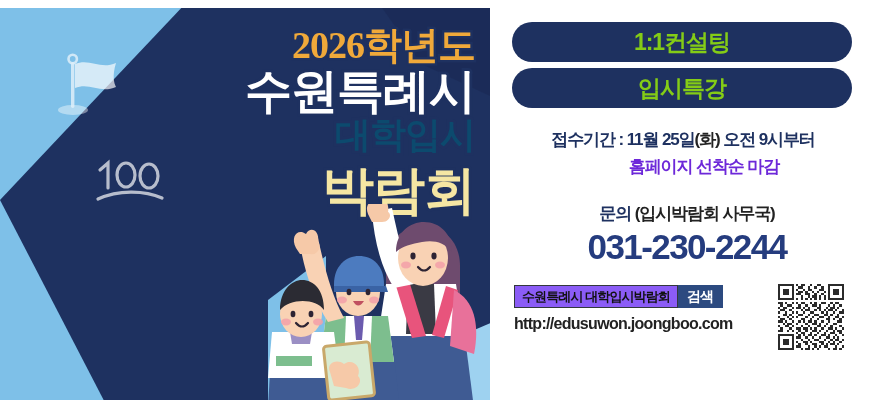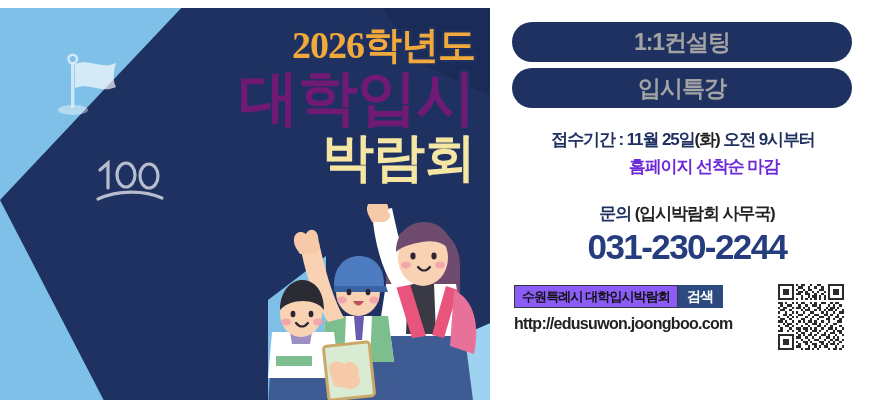--- a/index.html
+++ b/index.html
@@ -54,43 +54,43 @@
     font-size:38px; color:#F0A93A;
     -webkit-text-stroke:5px #1E3160; paint-order:stroke fill;
     margin-bottom:4px;
   }
   .t-city {
     font-size:47px; color:#FFFFFF;
     -webkit-text-stroke:6px #1E3160; paint-order:stroke fill;
     margin-bottom:2px;
   }
   .t-main {
-    font-size:60px; color:#701a75;
+    font-size:36px; color:#0c4a6e;
     -webkit-text-stroke:6px #1E3160; paint-order:stroke fill;
-    margin-bottom:4px;
+    margin-bottom:12px;
   }
   .t-main2 {
     font-size:52px; color:#F5E6A3;
     -webkit-text-stroke:6px #1E3160; paint-order:stroke fill;
   }
 
   
   .characters { position:absolute; left:268px; top:196px; width:225px; height:204px; }
 
   
   .right-panel {
     position:absolute; left:490px; top:0;
     width:384px; height:400px;
     background:#ffffff;
   }
   .pill {
     position:absolute; left:22px; width:340px; height:40px;
     background:#1E3160; border-radius:21px;
     display:flex; align-items:center; justify-content:center;
-    color:#a3a3a3; font-size:23px; font-weight:900; letter-spacing:-1px;
+    color:#84cc16; font-size:23px; font-weight:900; letter-spacing:-1px;
   }
   .pill-1 { top:22px; }
   .pill-2 { top:68px;text-align:center; }
 
   .reg-block { position:absolute; left:18px; top:128px; width:350px; text-align:center; }
   .reg-line1 { font-size:17px; font-weight:700; color:#222222; letter-spacing:-1.1px; line-height:1.45; }
   .reg-line1 .hl { color:#1E3160; }
   .reg-line2 { font-size:17px; font-weight:700; color:#6d28d9; letter-spacing:-1.1px; line-height:1.45; margin-top:2px; padding-left:42px; }
 
   .contact-block { position:absolute; left:22px; top:202px; width:350px; text-align:center; }
@@ -137,20 +137,21 @@
       <g fill="none" stroke="#FFFFFF" stroke-width="3.2" stroke-linecap="round" opacity=".85">
         <path d="M8 14 L16 7 L16 32"></path>
         <ellipse cx="34" cy="19" rx="9" ry="12"></ellipse>
         <ellipse cx="57" cy="20" rx="9" ry="12"></ellipse>
         <path d="M6 43 C26 34, 52 34, 70 42"></path>
       </g>
     </svg>
 
     <div class="title-stack">
       <span class="t-line t-year">2026학년도</span>
+      <span class="t-line t-city">수원특례시</span>
       <span class="t-line t-main">대학입시</span>
       <span class="t-line t-main2">박람회</span>
     </div>
 
     <svg class="characters" viewBox="0 0 225 204">
 
       <path d="M0 96 L58 52 L58 204 L0 204 Z" fill="#7EC0E8"></path>
       <path d="M150 150 L225 118 L225 204 L150 204 Z" fill="#9ED2F0"></path>
 
       <path d="M118 60 C118 36, 136 22, 155 22 C176 22, 192 38, 192 62 L192 120 L118 120 Z" fill="#6E4B6E"></path>

